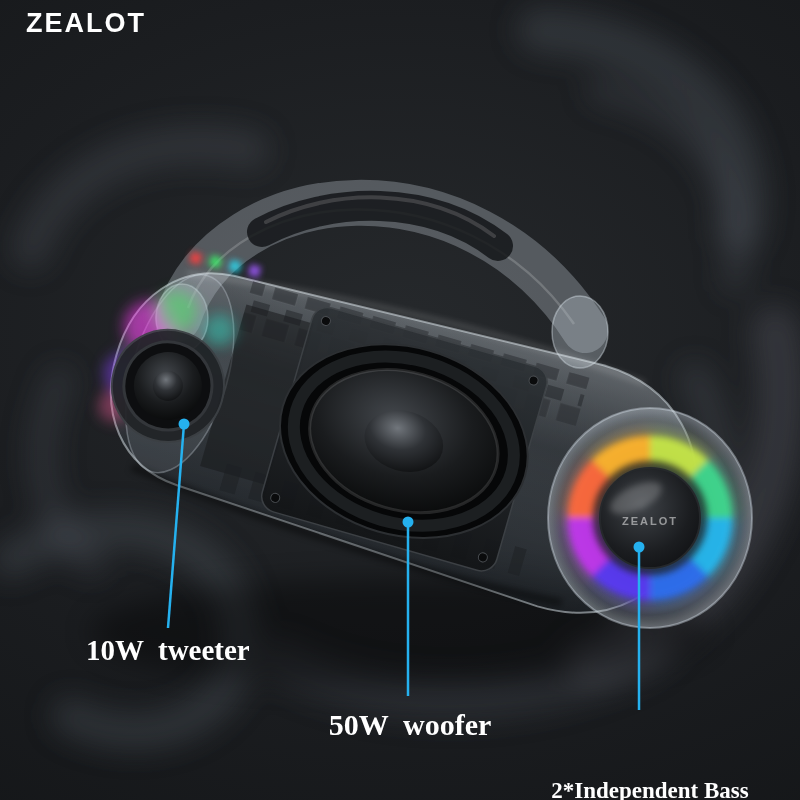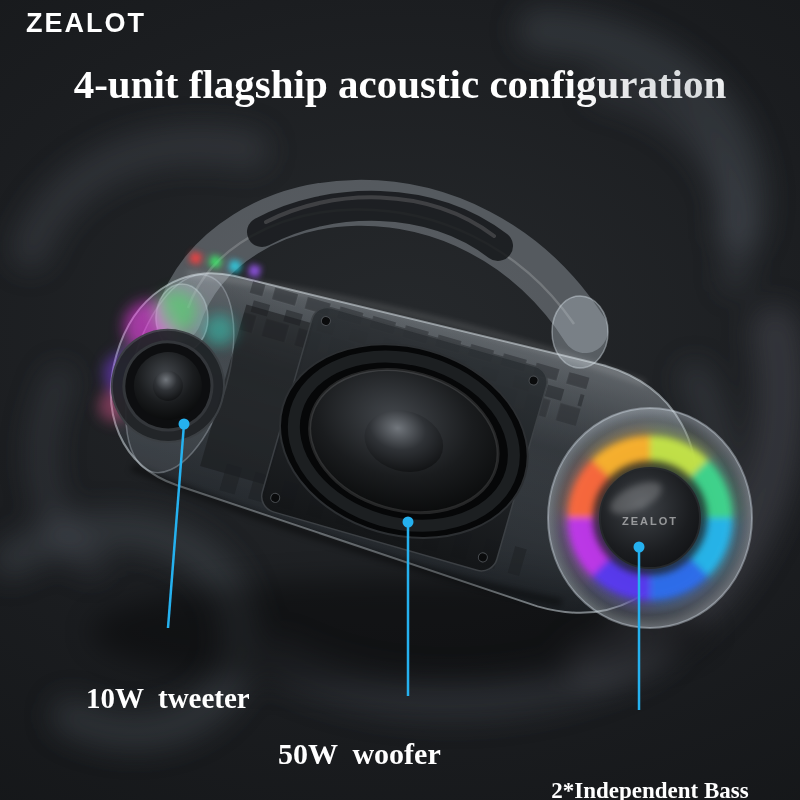--- a/index.html
+++ b/index.html
@@ -23,33 +23,32 @@
   .headline{
     position:absolute;left:0;width:800px;text-align:center;
     font-weight:700;color:var(--text);white-space:nowrap;
   }
   .headline.line1{top:60px;font-size:41px;}
   .headline.line2{top:128px;font-size:38px;}
   .illus{position:absolute;inset:0;}
   .callout-label{
     position:absolute;font-weight:700;color:var(--text);white-space:pre-wrap;
   }
-  .tweeter-label{left:86px;top:634px;font-size:29px;margin-top:48px;}
-  .woofer-label{left:278px;top:737px;width:264px;text-align:left;font-size:30px;}
+  .tweeter-label{left:86px;top:634px;font-size:29px;}
+  .woofer-label{left:278px;top:708px;width:264px;text-align:center;font-size:30px;}
   .bass-label{left:506px;top:712px;width:288px;text-align:center;font-size:23px;line-height:1.38;}
   .callout-line{stroke:var(--accent);stroke-width:2.5;}
   .callout-dot{fill:var(--accent);}
 </style>
 </head>
 <body>
 
 <div class="stage">
 
   <div class="logo">ZEALOT</div>
-  <div class="headline line1">4-unit flagship acoustic configuration</div>
 
   <svg class="illus" viewBox="0 0 800 800">
     <defs>
       <filter id="blurBig" x="-50%" y="-50%" width="200%" height="200%">
           <feGaussianBlur stdDeviation="14"></feGaussianBlur>
         </filter>
       <filter id="blurMed" x="-50%" y="-50%" width="200%" height="200%">
           <feGaussianBlur stdDeviation="7"></feGaussianBlur>
         </filter>
       <filter id="blurSm" x="-50%" y="-50%" width="200%" height="200%">

